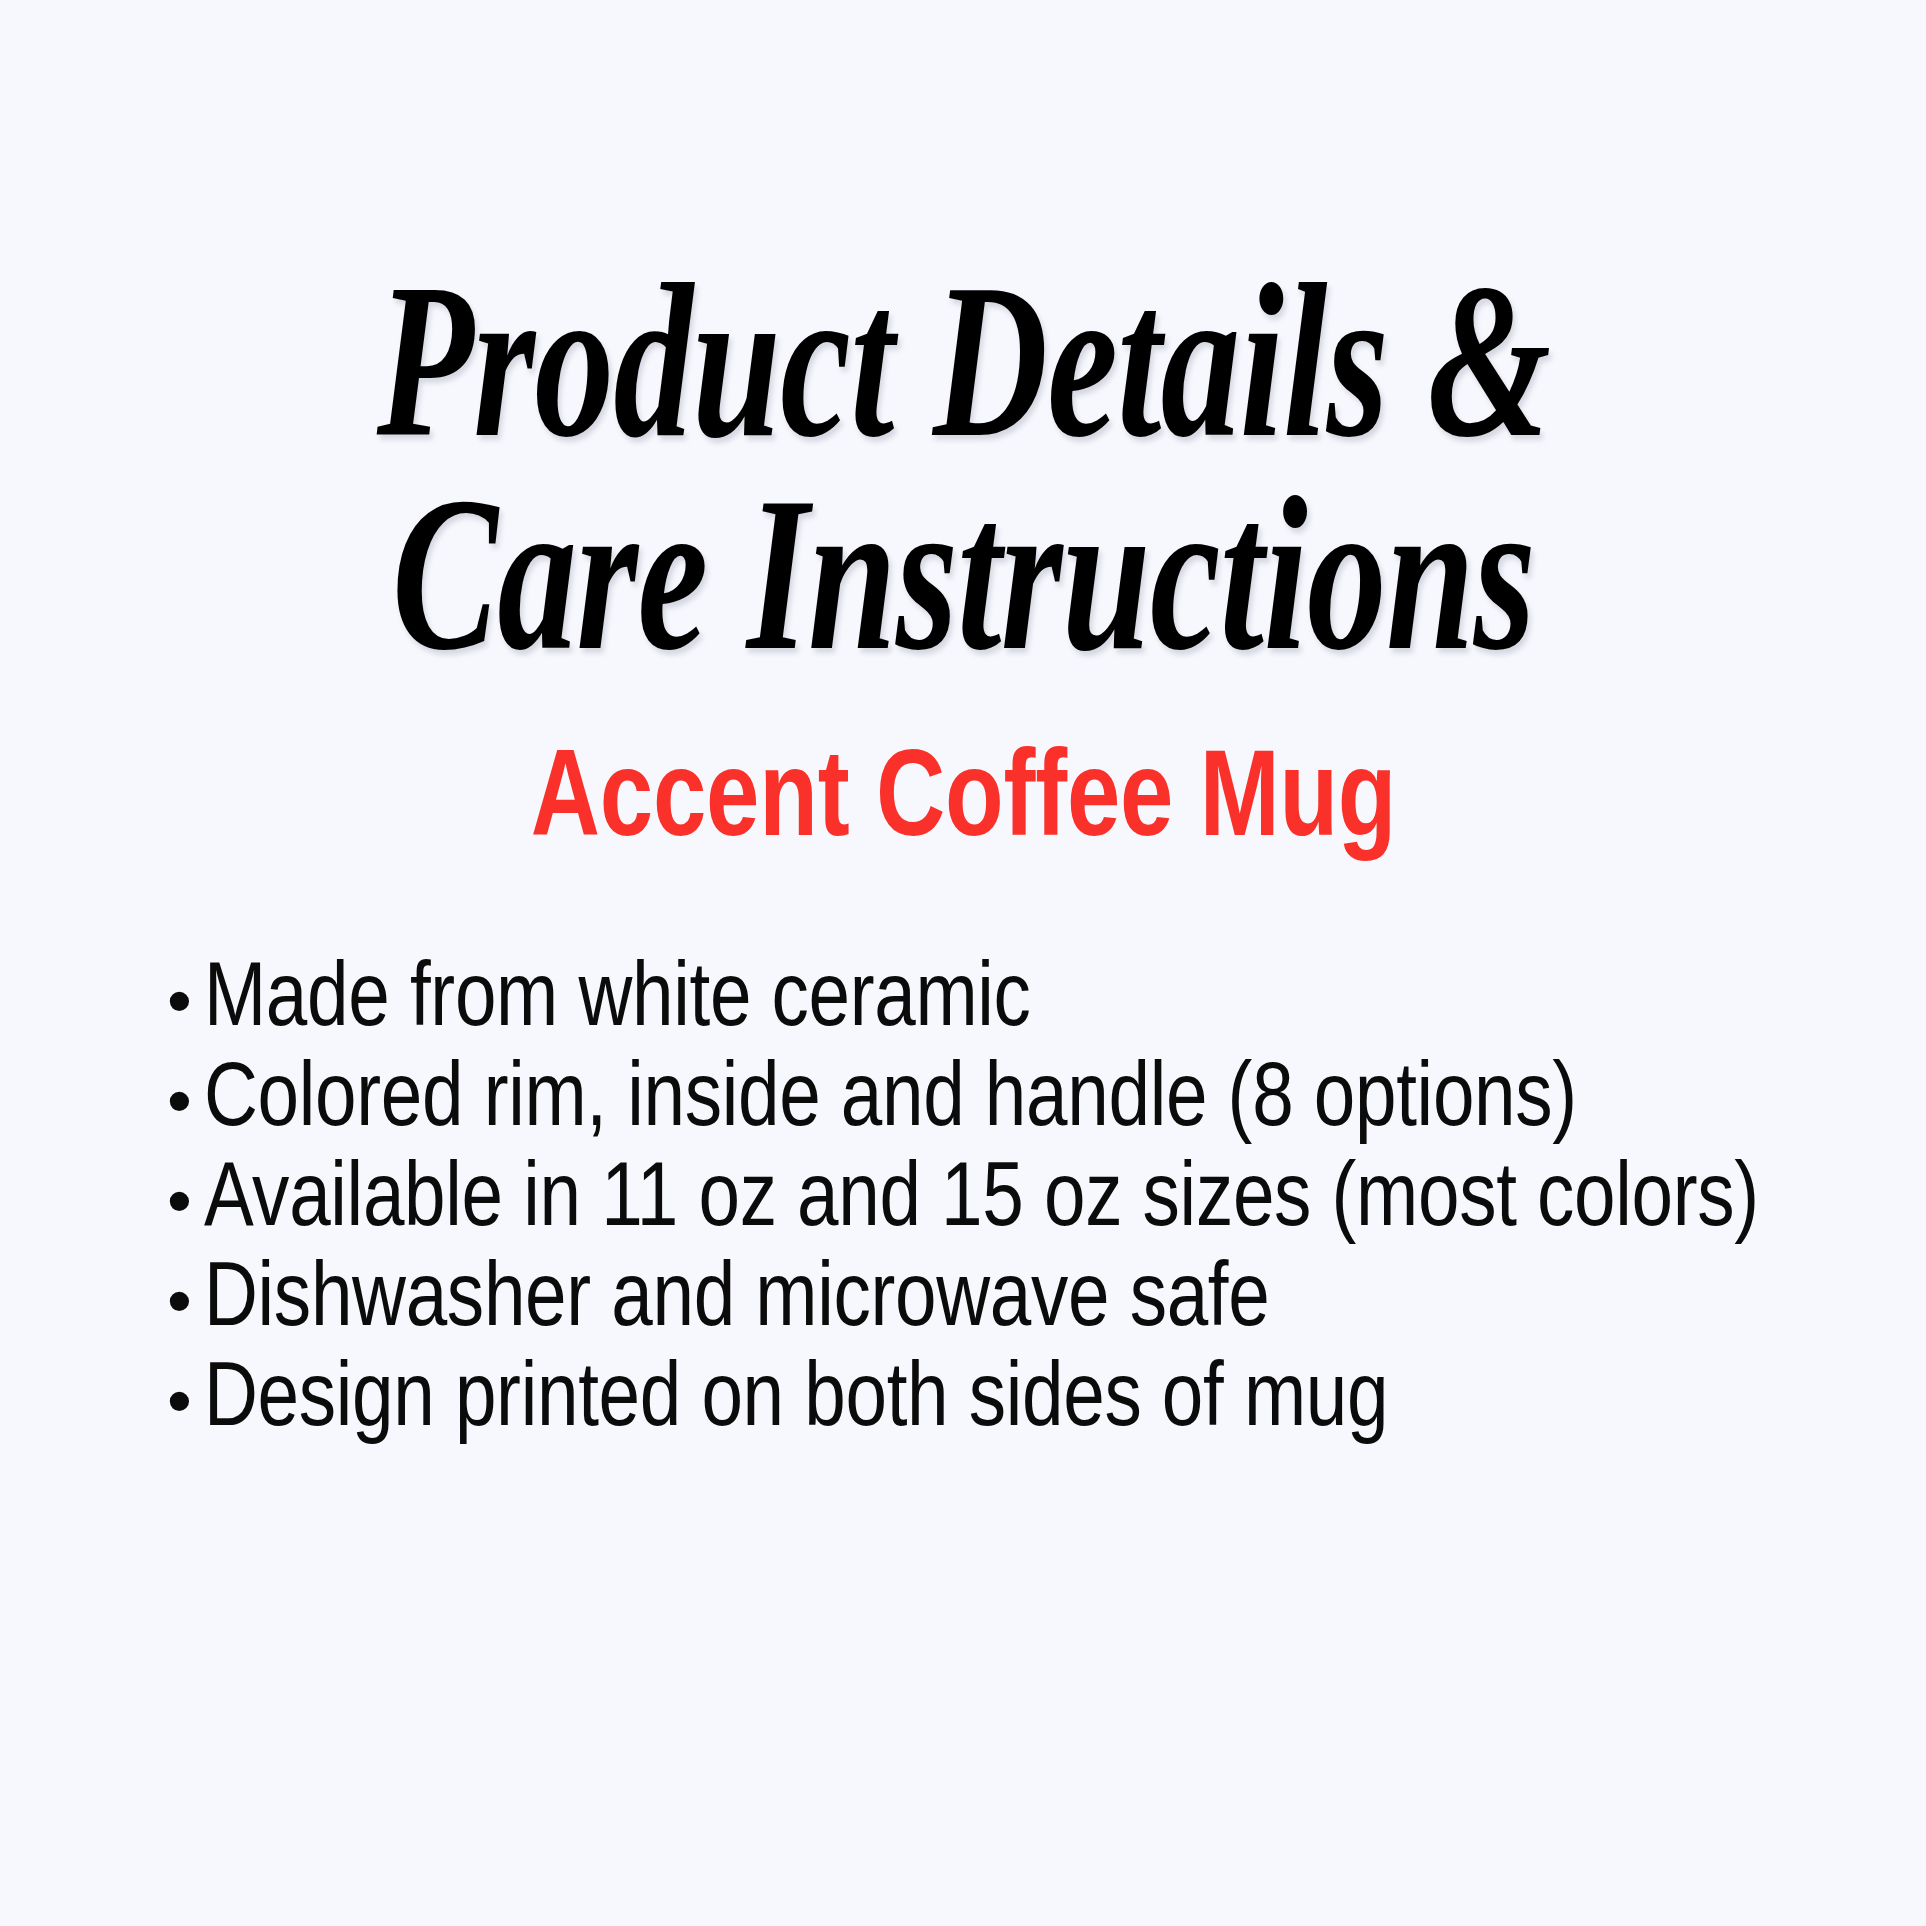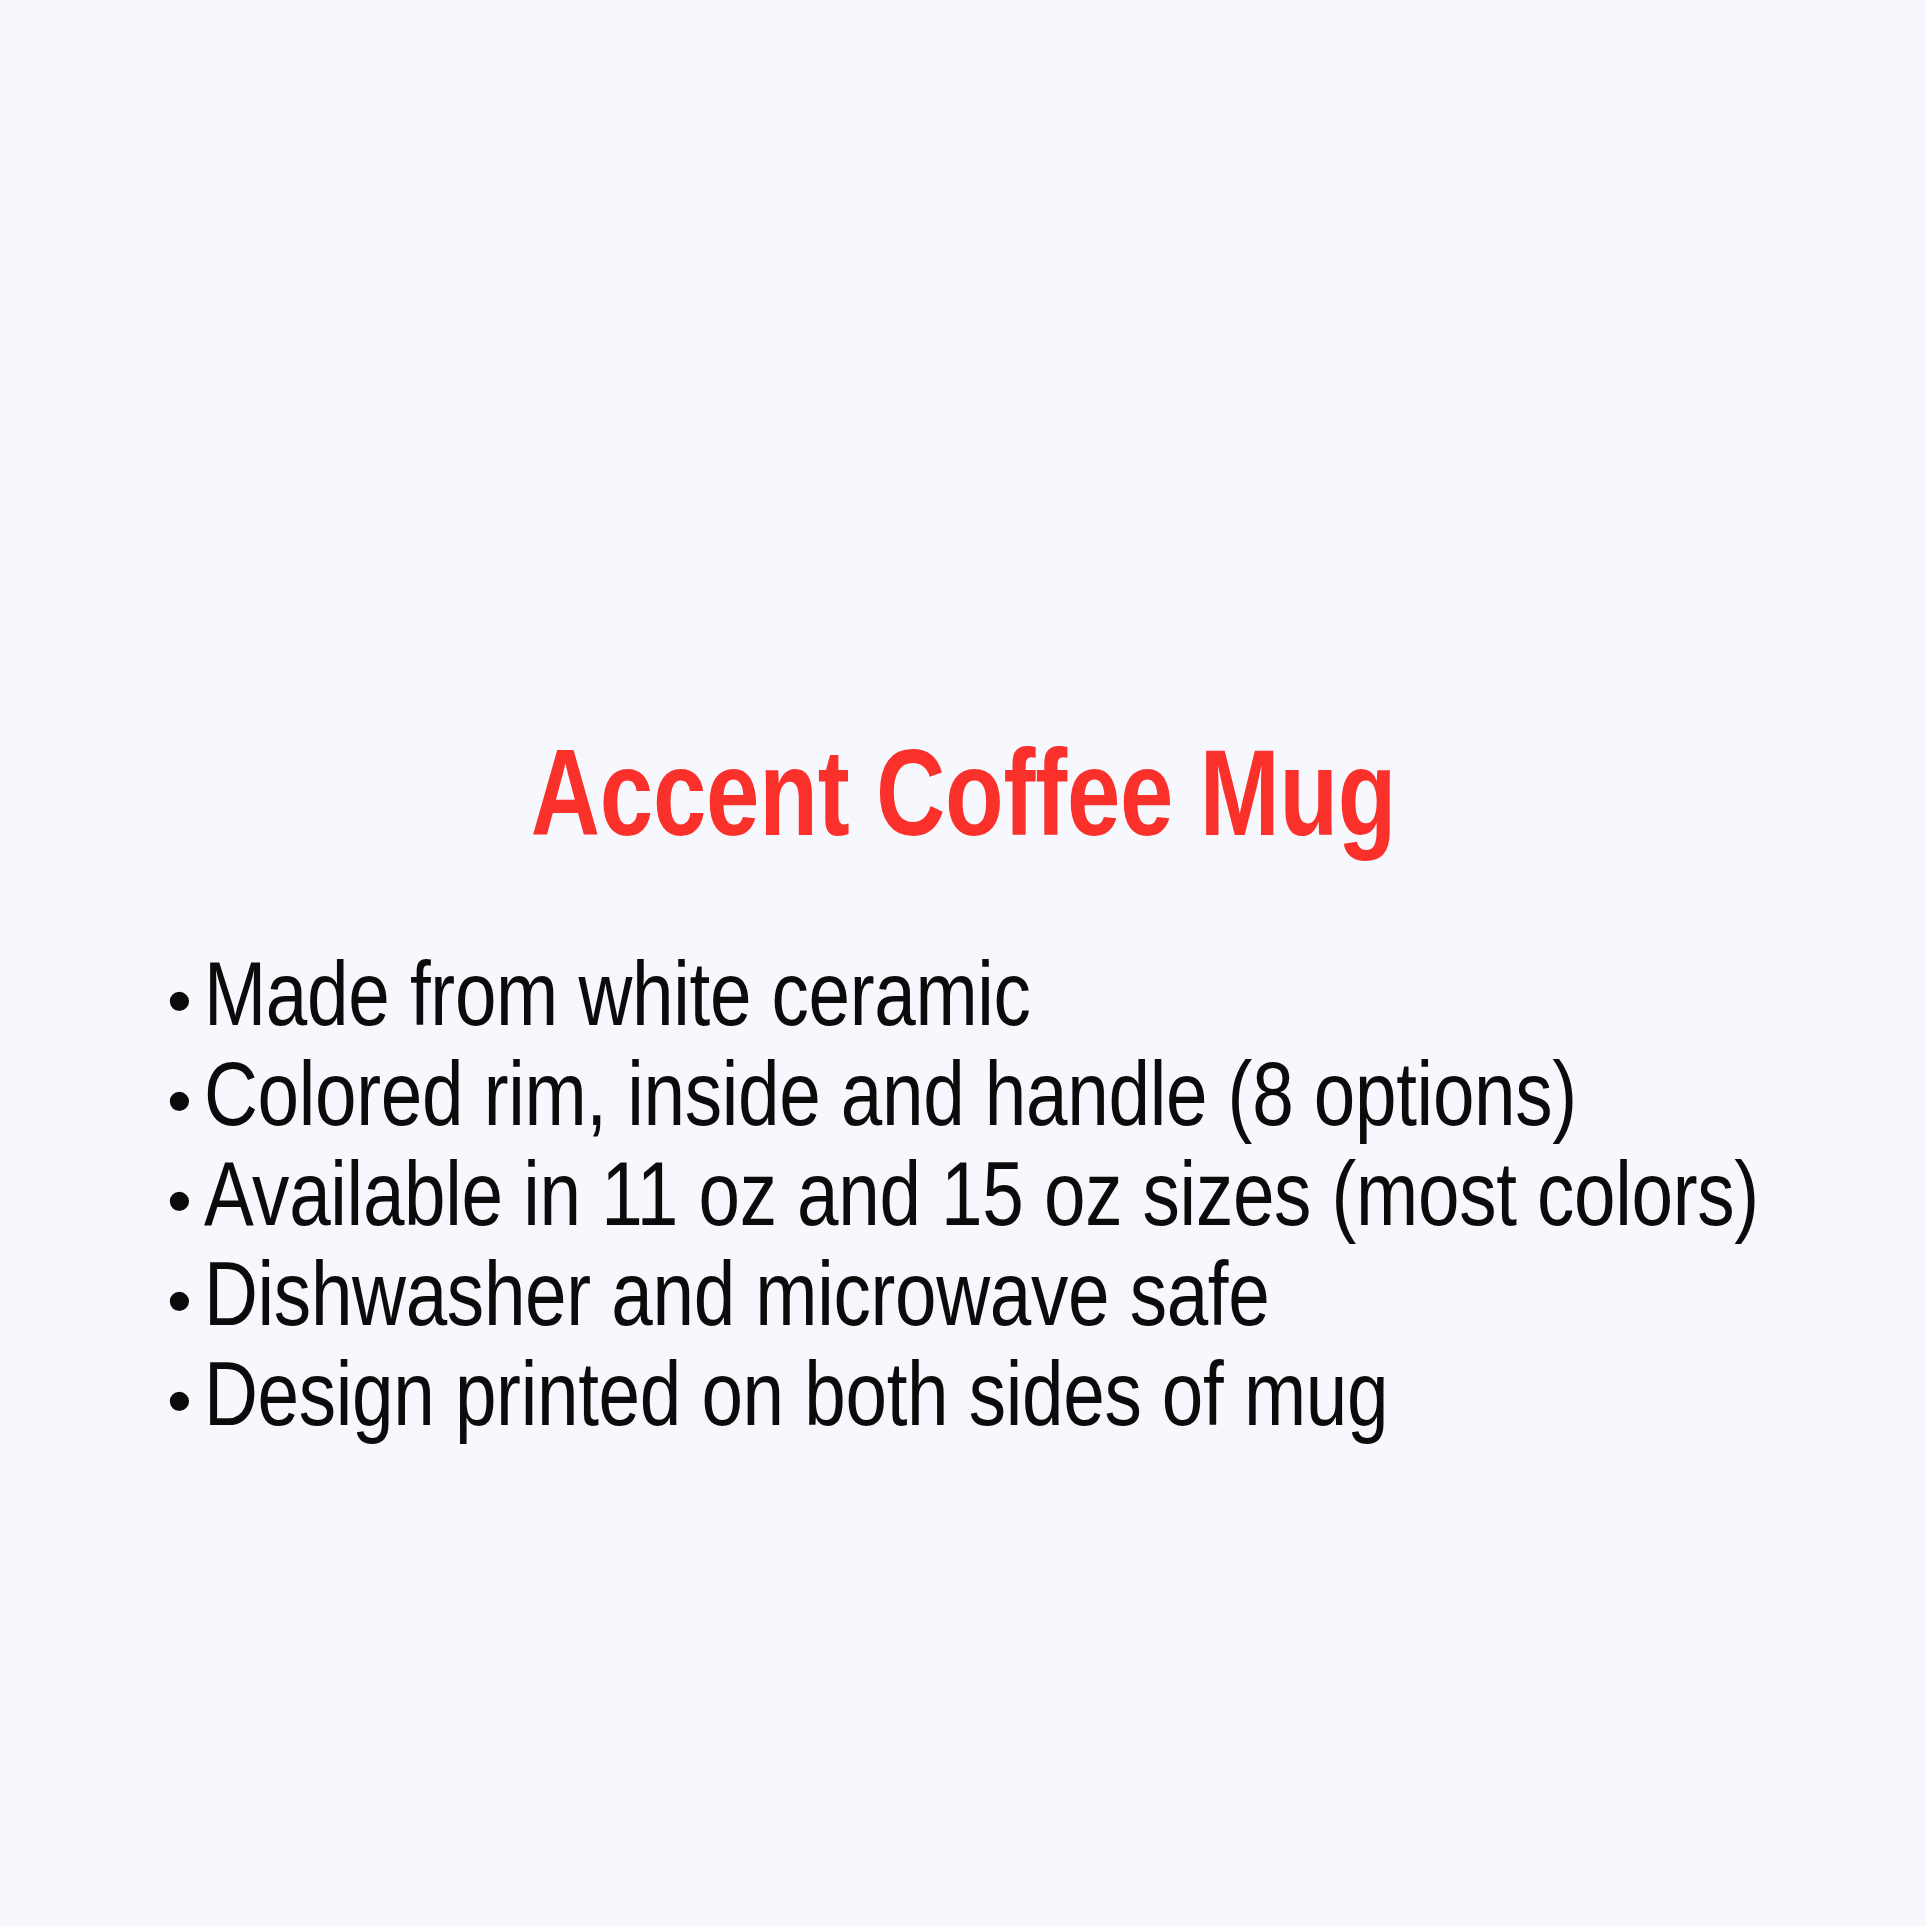--- a/index.html
+++ b/index.html
@@ -114,20 +114,24 @@
     letter-spacing: -0.004em;
     transform: scaleX(0.82);
     transform-origin: left center;
   }
 </style>
 </head>
 <body>
 
 <div class="poster">
 
+  <div class="heading-block">
+    <span class="heading-line heading-line-1">Product Details &amp;</span>
+    <span class="heading-line heading-line-2">Care Instructions</span>
+  </div>
 
   <div class="product-name">Accent Coffee Mug</div>
 
   <ul class="spec-list">
     <li class="spec-item">
       <span class="spec-bullet">•</span>
       <span class="spec-text">Made from white ceramic</span>
     </li>
     <li class="spec-item">
       <span class="spec-bullet">•</span>

